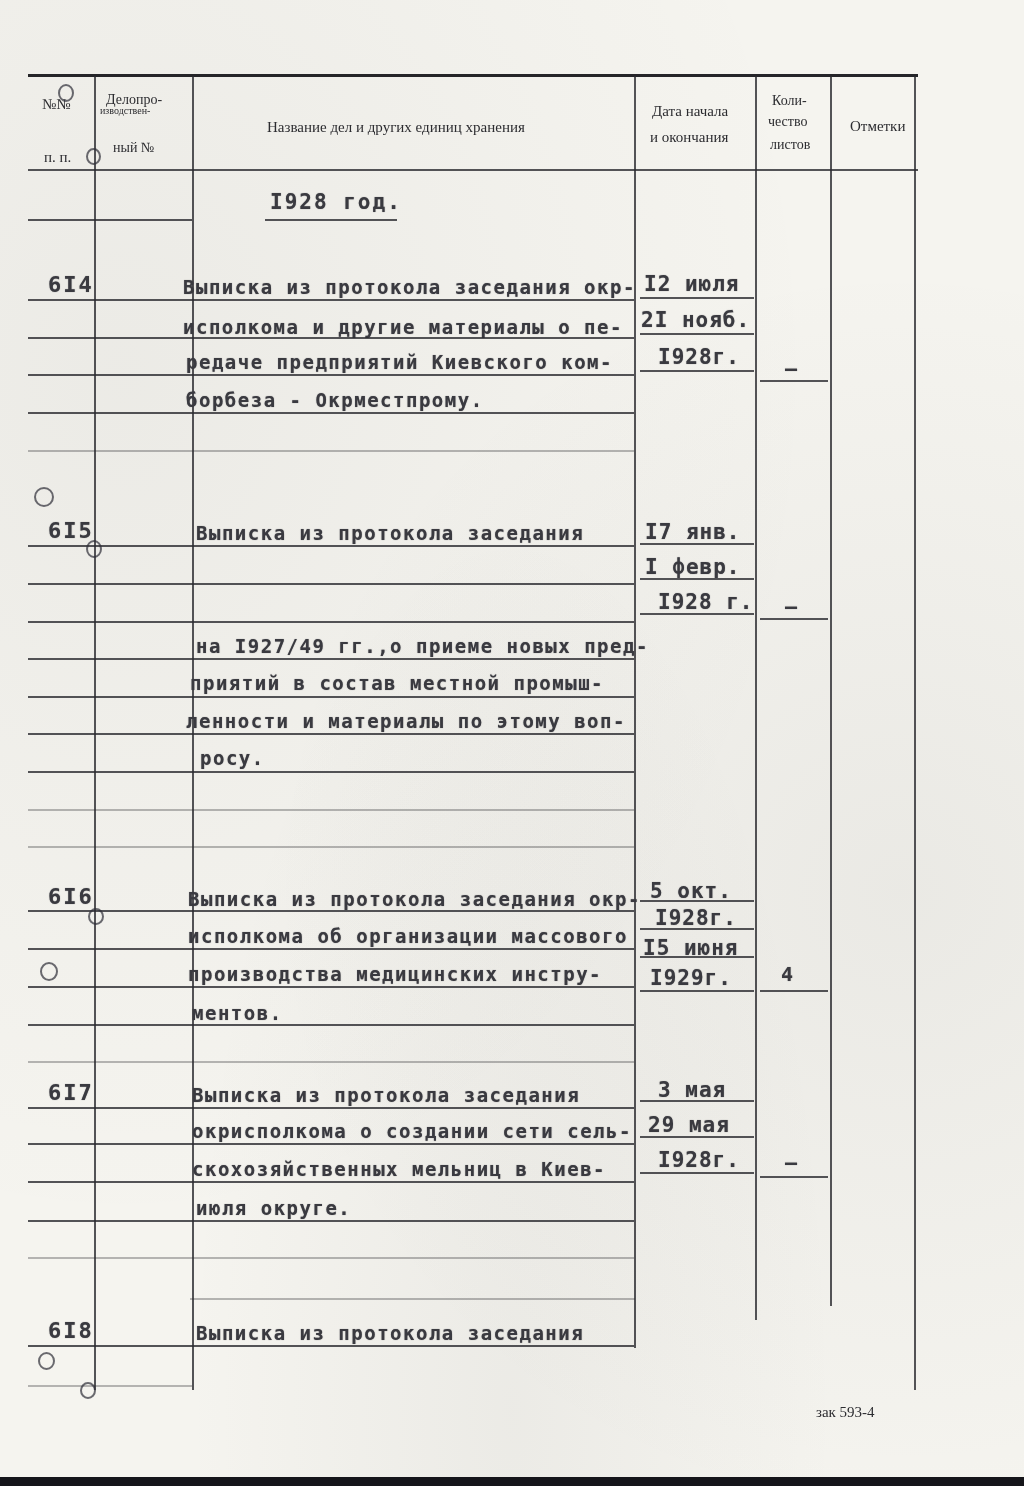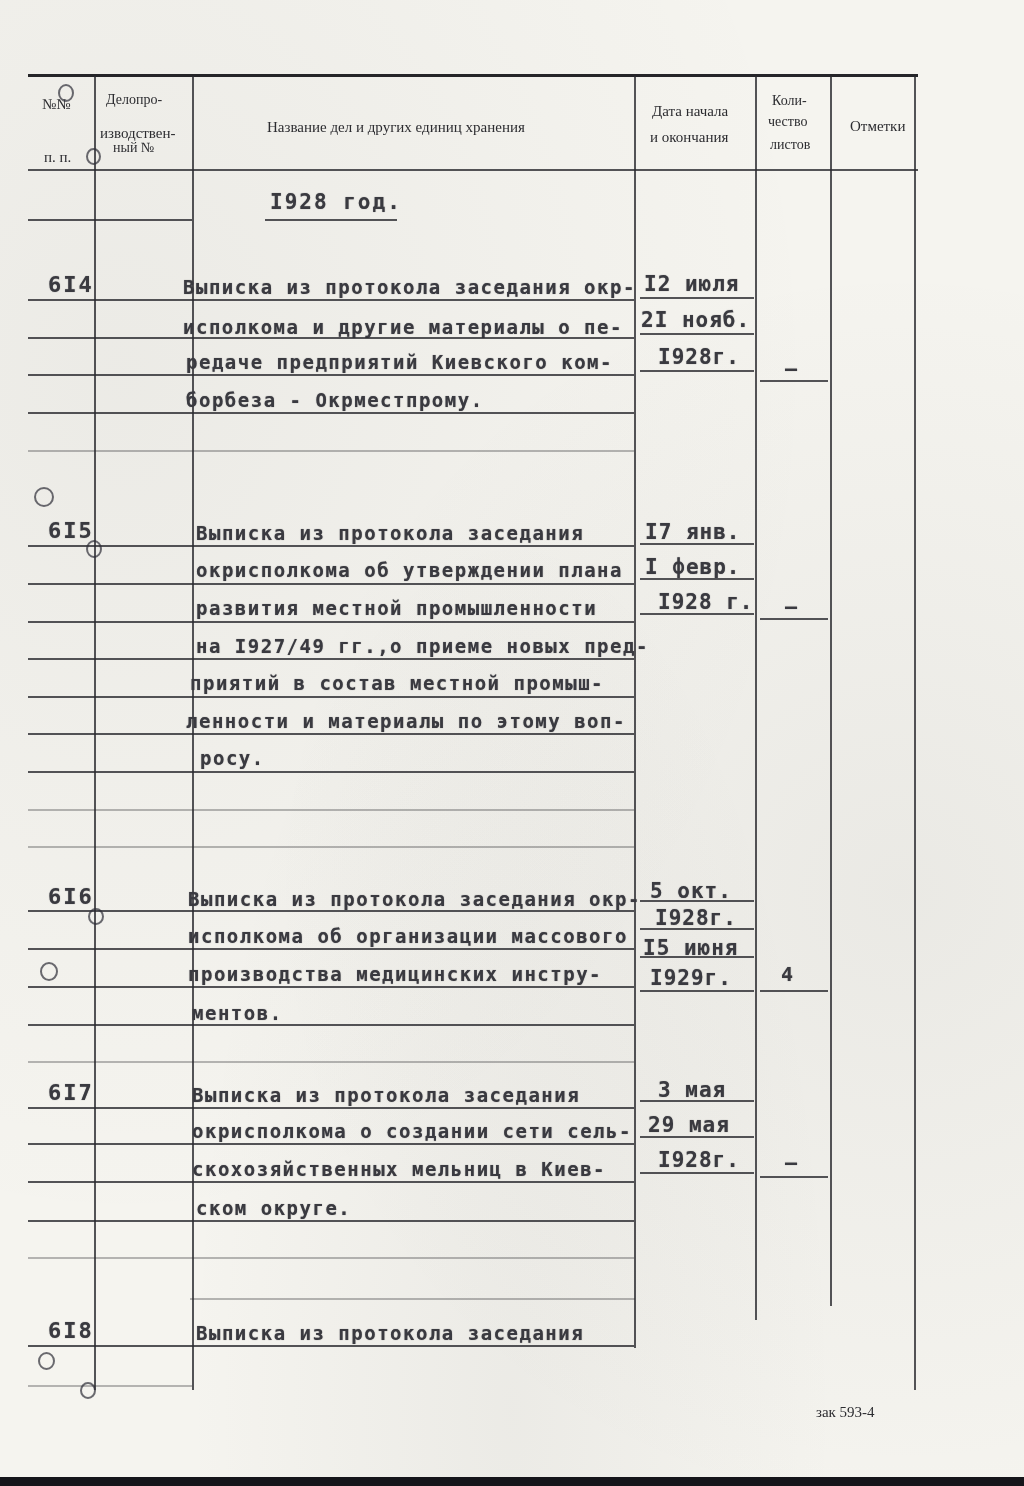--- a/index.html
+++ b/index.html
@@ -54,21 +54,21 @@
   <div class="vline" style="left:94px;top:76px;height:1314px;"></div>
   <div class="vline" style="left:192px;top:76px;height:1314px;"></div>
   <div class="vline" style="left:634px;top:76px;height:1272px;"></div>
   <div class="vline" style="left:755px;top:76px;height:1244px;"></div>
   <div class="vline" style="left:830px;top:76px;height:1230px;"></div>
   <div class="vline" style="left:914px;top:76px;height:1314px;"></div>
 
   <span class="print" style="left:42px;top:96px;">№№</span>
   <span class="print" style="left:44px;top:132px;margin-top:17px;">п. п.</span>
   <span class="print" style="left:106px;top:92px;font-size:14px;">Делопро-</span>
-  <span class="print" style="left:100px;top:125px;font-size:15px;">изводствен-</span>
+  <span class="print" style="left:100px;top:105px;font-size:10px;">изводствен-</span>
   <span class="print" style="left:113px;top:140px;font-size:14px;">ный №</span>
   <span class="print" style="left:267px;top:119px;">Название дел и других единиц хранения</span>
   <span class="print" style="left:652px;top:103px;">Дата начала</span>
   <span class="print" style="left:650px;top:129px;">и окончания</span>
   <span class="print" style="left:772px;top:93px;font-size:14px;">Коли-</span>
   <span class="print" style="left:768px;top:114px;font-size:14px;">чество</span>
   <span class="print" style="left:770px;top:137px;font-size:14px;">листов</span>
   <span class="print" style="left:850px;top:118px;">Отметки</span>
 
   <span class="typed section" style="left:270px;top:190px;">I928 год.</span>
@@ -89,22 +89,20 @@
   <div class="hline" style="left:28px;top:374px;width:606px;"></div>
   <div class="hline" style="left:28px;top:412px;width:606px;"></div>
   <div class="hline faint" style="left:28px;top:450px;width:606px;"></div>
   <div class="hline" style="left:640px;top:297px;width:114px;"></div>
   <div class="hline" style="left:640px;top:333px;width:114px;"></div>
   <div class="hline" style="left:640px;top:370px;width:114px;"></div>
   <div class="hline" style="left:760px;top:380px;width:68px;"></div>
 
   <span class="typed rownum" style="left:48px;top:518px;">6I5</span>
   <span class="typed" style="left:196px;top:522px;">Выписка из протокола заседания</span>
-  <span class="typed" style="left:196px;top:559px;">окрисполкома об утверждении плана</span>
-  <span class="typed" style="left:196px;top:597px;">развития местной промышленности</span>
   <span class="typed" style="left:196px;top:635px;">на I927/49 гг.,о приеме новых пред-</span>
   <span class="typed" style="left:190px;top:672px;">приятий в состав местной промыш-</span>
   <span class="typed" style="left:186px;top:710px;">ленности и материалы по этому воп-</span>
   <span class="typed" style="left:200px;top:747px;">росу.</span>
   <span class="typed date" style="left:645px;top:520px;">I7 янв.</span>
   <span class="typed date" style="left:645px;top:555px;">I февр.</span>
   <span class="typed date" style="left:658px;top:590px;">I928 г.</span>
   <span class="typed sheets" style="left:785px;top:594px;">—</span>
   <div class="hline" style="left:28px;top:545px;width:606px;"></div>
   <div class="hline" style="left:28px;top:583px;width:606px;"></div>
@@ -138,21 +136,21 @@
   <div class="hline" style="left:640px;top:900px;width:114px;"></div>
   <div class="hline" style="left:640px;top:928px;width:114px;"></div>
   <div class="hline" style="left:640px;top:956px;width:114px;"></div>
   <div class="hline" style="left:640px;top:990px;width:114px;"></div>
   <div class="hline" style="left:760px;top:990px;width:68px;"></div>
 
   <span class="typed rownum" style="left:48px;top:1080px;">6I7</span>
   <span class="typed" style="left:192px;top:1084px;">Выписка из протокола заседания</span>
   <span class="typed" style="left:192px;top:1120px;">окрисполкома о создании сети сель-</span>
   <span class="typed" style="left:192px;top:1158px;">скохозяйственных мельниц в Киев-</span>
-  <span class="typed" style="left:196px;top:1197px;">ском округе.</span>
+  <span class="typed" style="left:196px;top:1197px;">июля округе.</span>
   <span class="typed date" style="left:658px;top:1078px;">3 мая</span>
   <span class="typed date" style="left:648px;top:1113px;">29 мая</span>
   <span class="typed date" style="left:658px;top:1148px;">I928г.</span>
   <span class="typed sheets" style="left:785px;top:1150px;">—</span>
   <div class="hline" style="left:28px;top:1107px;width:606px;"></div>
   <div class="hline" style="left:28px;top:1143px;width:606px;"></div>
   <div class="hline" style="left:28px;top:1181px;width:606px;"></div>
   <div class="hline" style="left:28px;top:1220px;width:606px;"></div>
   <div class="hline faint" style="left:28px;top:1257px;width:606px;"></div>
   <div class="hline" style="left:640px;top:1100px;width:114px;"></div>

